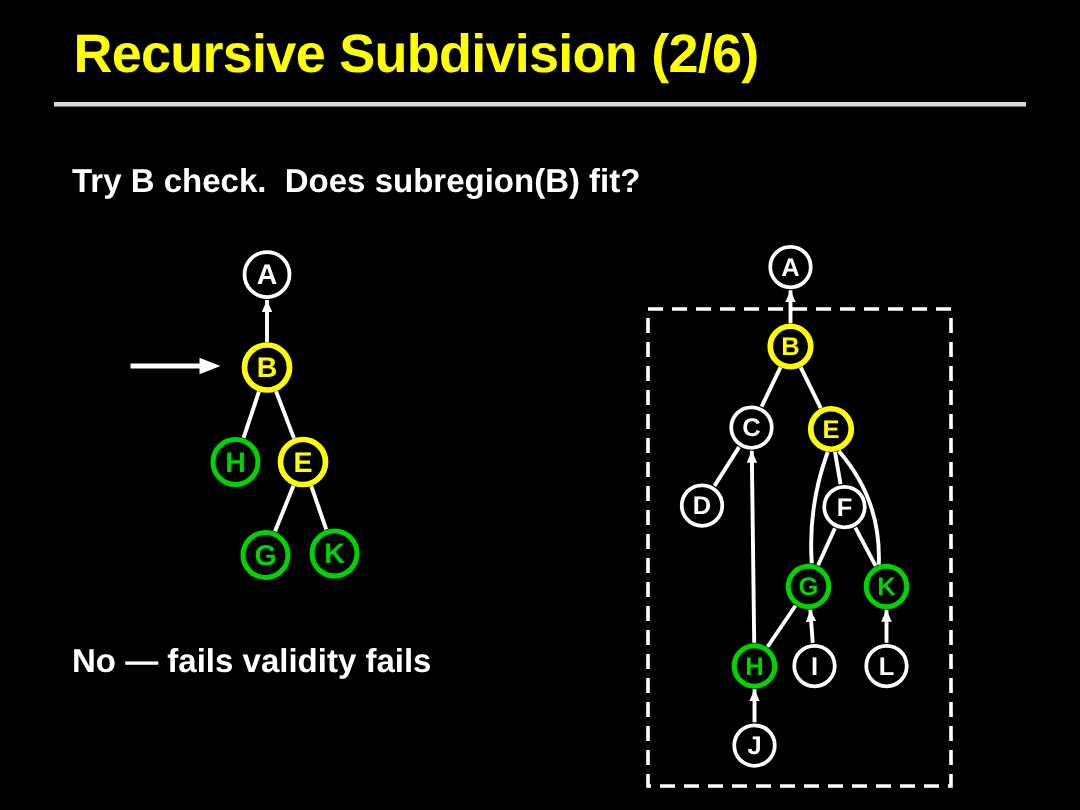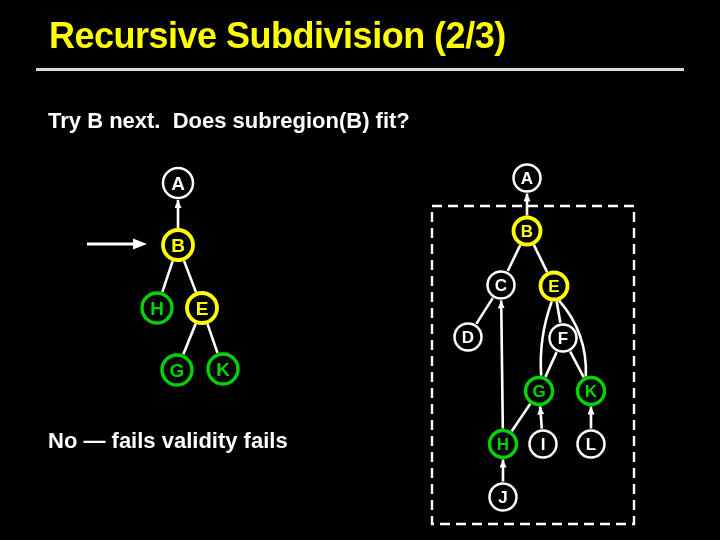--- a/index.html
+++ b/index.html
@@ -50,23 +50,23 @@
   svg text{
     font-family:"Liberation Sans", sans-serif;
     font-weight:bold;
     text-anchor:middle;
   }
 </style>
 </head>
 <body>
 
 <div class="slide">
-  <div class="title">Recursive Subdivision (2/3)</div>
+  <div class="title">Recursive Subdivision (2/6)</div>
   <div class="title-rule"></div>
-  <div class="subtitle">Try B next.  Does subregion(B) fit?</div>
+  <div class="subtitle">Try B check.  Does subregion(B) fit?</div>
   <div class="conclusion">No — fails validity fails</div>
   <svg class="diagram" id="diagram" viewBox="0 0 720 540">
       <defs>
         <marker id="arrowhead" markerUnits="userSpaceOnUse" markerWidth="10" markerHeight="9" refX="8" refY="3.5" orient="auto">
           <path d="M0,0 L8,3.5 L0,7 Z" fill="#ffffff"></path>
         </marker>
       </defs>
       <g>
         <line fill="none" stroke="#ffffff" stroke-width="2.6" marker-end="url(#arrowhead)" x1="178" y1="228" x2="178" y2="200"></line>
         <line fill="none" stroke="#ffffff" stroke-width="2.6" x1="172.62412797771375" y1="261.12761606685876" x2="162.37587202228625" y2="291.87238393314124"></line>

